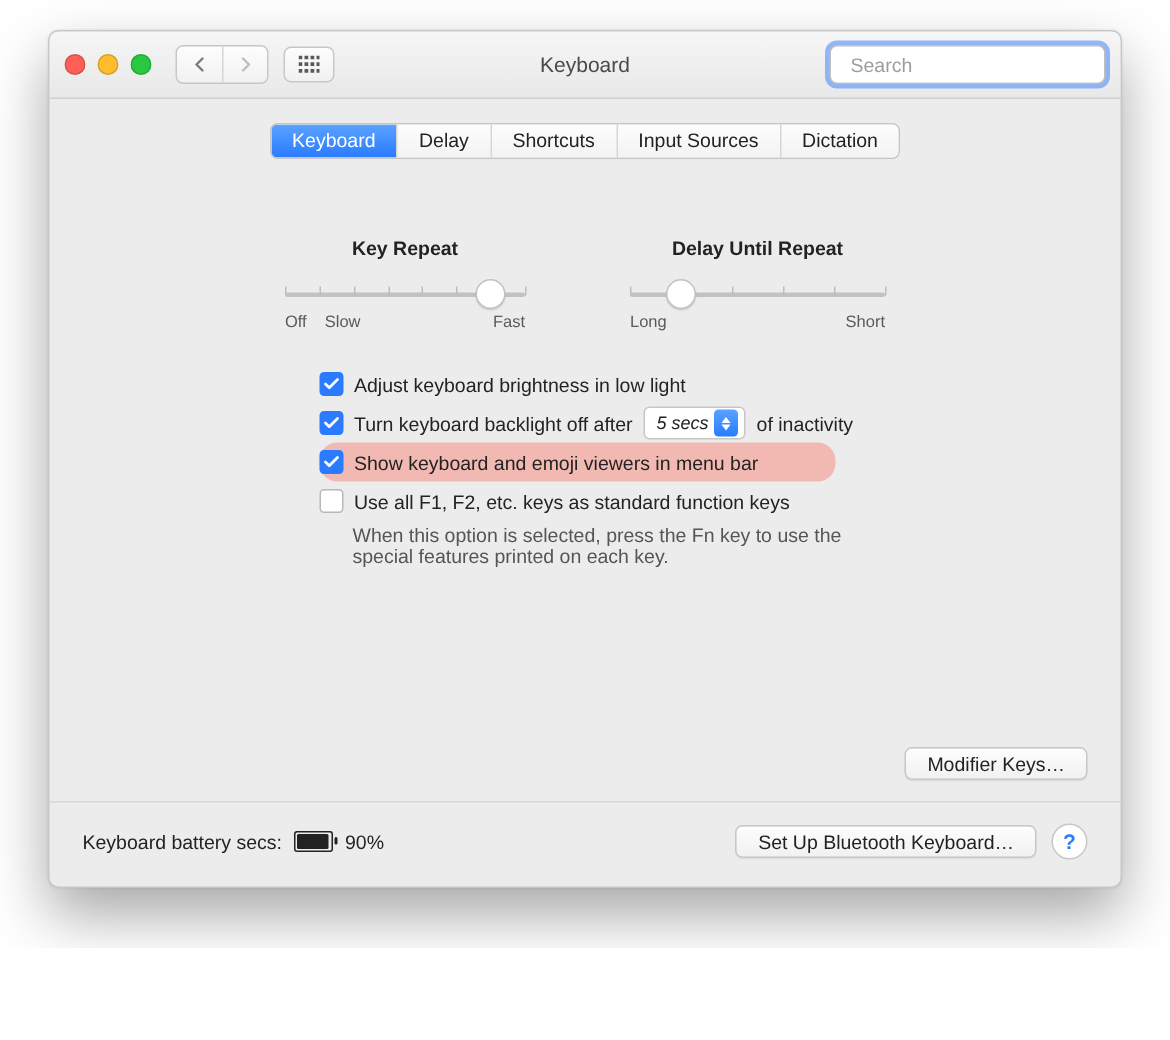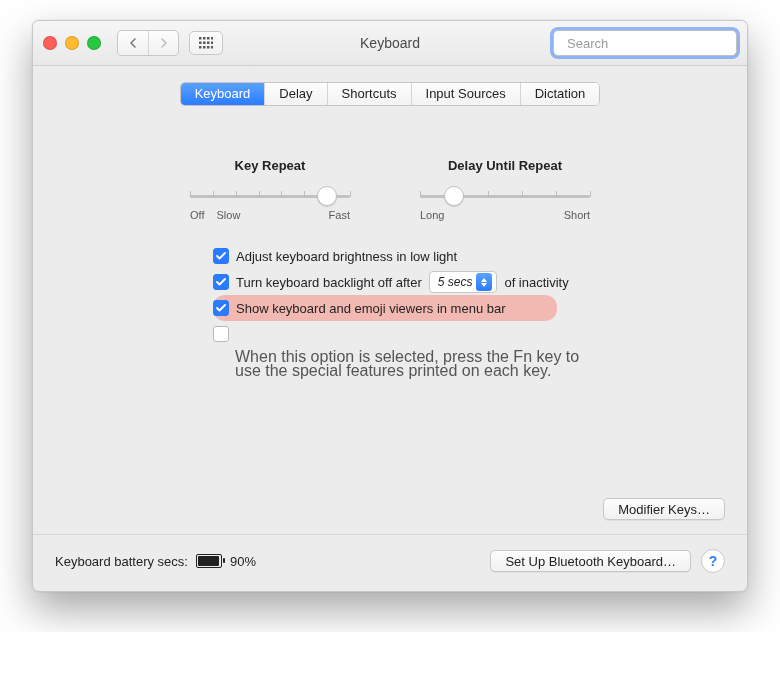--- a/index.html
+++ b/index.html
@@ -62,21 +62,21 @@
   .chk{width:14px;height:14px;border-radius:3px;border:1px solid #b8b8b8;background:#fff;display:flex;align-items:center;justify-content:center;flex:0 0 auto;}
   .chk.on{background:#2a7bff;border-color:#2a7bff;}
   .chk.on svg{display:block;}
   .chk svg{display:none;}
   .opt .txt{}
   .select{height:20px;border:1px solid #c7c7c7;border-radius:4px;background:#fff;display:flex;align-items:center;padding:0 4px 0 8px;gap:4px;font-size:12px;font-style:italic;}
   .select .stepper{width:16px;height:18px;border-radius:3px;background:linear-gradient(#5aa2ff,#2a7bff);display:flex;flex-direction:column;align-items:center;justify-content:center;gap:1px;}
   .stepper .ar{width:0;height:0;border-left:3px solid transparent;border-right:3px solid transparent;}
   .stepper .up{border-bottom:4px solid #fff;}
   .stepper .dn{border-top:4px solid #fff;}
-  .hint{font-size:16px;color:#555;line-height:14px;margin:3px 0 0 22px;width:360px;}
+  .hint{font-size:13px;color:#555;line-height:14px;margin:3px 0 0 22px;width:360px;}
   
   .bottom-right{display:flex;justify-content:flex-end;padding:120px 22px 14px 22px;border-bottom:1px solid #d7d7d7;}
   .btn{height:22px;border:1px solid #c7c7c7;border-radius:5px;background:linear-gradient(#fdfdfd,#f1f1f1);padding:0 14px;font-size:13px;color:#222;box-shadow:0 1px 0 rgba(0,0,0,.05);}
   .footer{display:flex;align-items:center;padding:14px 22px 18px 22px;gap:10px;}
   .footer .batt{display:flex;align-items:center;gap:8px;color:#232323;}
   .footer .spacer{flex:1;}
   .help{width:22px;height:22px;border-radius:50%;border:1px solid #c7c7c7;background:#fff;color:#2a7bff;font-weight:600;display:flex;align-items:center;justify-content:center;font-size:14px;}
   .batt-icon{width:24px;height:12px;border:1.5px solid #222;border-radius:2px;position:relative;}
   .batt-icon:after{content:"";position:absolute;right:-4px;top:3px;width:2px;height:5px;background:#222;border-radius:1px;}
   .batt-fill{position:absolute;left:1px;top:1px;bottom:1px;width:88%;background:#222;border-radius:1px;}
@@ -218,20 +218,21 @@
             <path d="M1 4l2.5 2.5L9 1" fill="none" stroke="#fff" stroke-width="1.8" stroke-linecap="round" stroke-linejoin="round"></path>
           </svg>
       </span>
       <span class="txt">Show keyboard and emoji viewers in menu bar</span>
     </div>
 
     <div class="opt">
       <span class="chk">
         
       </span>
+      <span class="txt">Use all F1, F2, etc. keys as standard function keys</span>
     </div>
     <div class="hint">When this option is selected, press the Fn key to use the special features printed on each key.</div>
   </div>
 
   <div class="bottom-right">
     <button class="btn">Modifier Keys…</button>
   </div>
 
   <div class="footer">
     <div class="batt">

